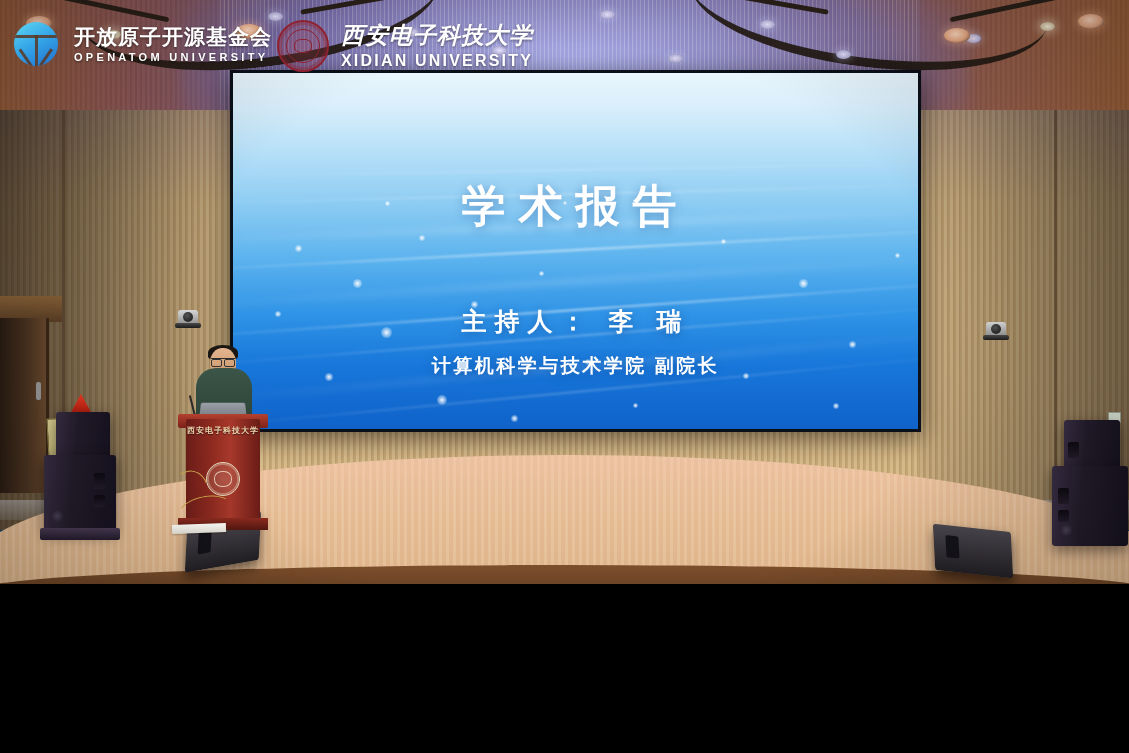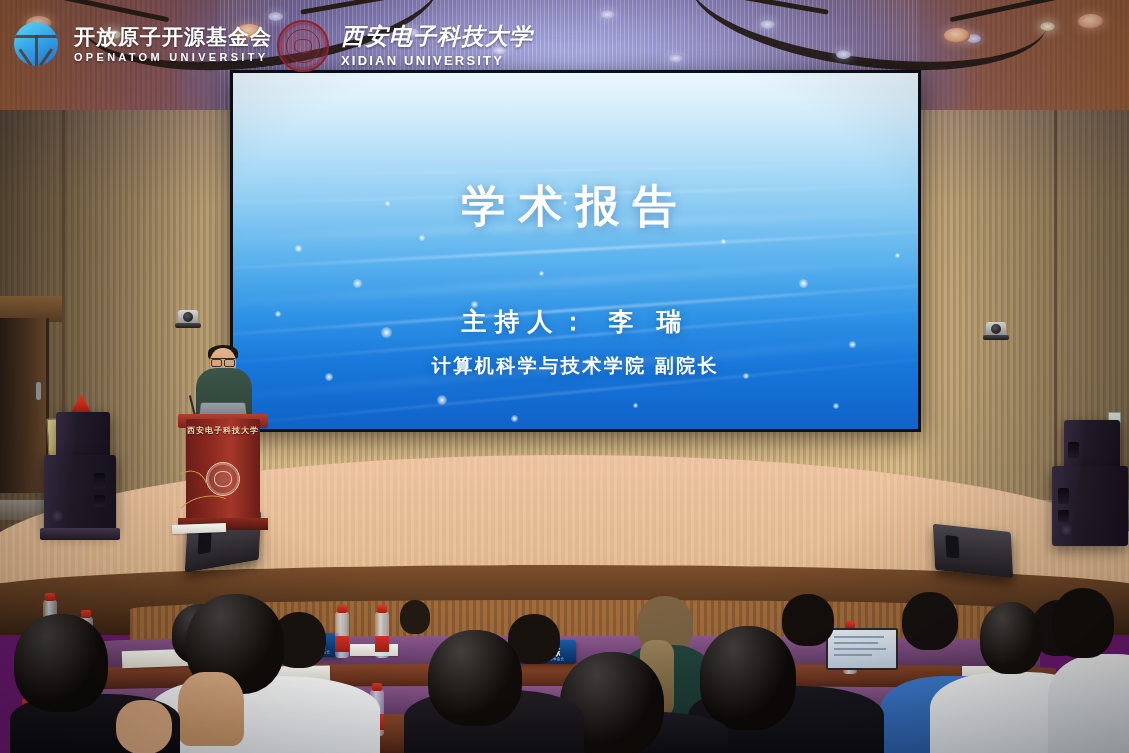--- a/index.html
+++ b/index.html
@@ -1,20 +1,20 @@
 <!DOCTYPE html>
 <html><head>
 <meta charset="utf-8">
 <style>
   html,body{margin:0;padding:0;background:#000;}
   body{font-family:"Liberation Sans","DejaVu Sans",sans-serif;}
 
   .stage-photo{
-    position:relative;width:1129px;height:753px;overflow:hidden;
-    background:#701a75;
+    position:relative;width:1129px;height:584px;overflow:hidden;
+    background:#0c4a6e;
   }
 
   
   .ceiling{
     position:absolute;left:0;top:0;width:1129px;height:118px;
     background:
       linear-gradient(90deg,
         rgba(150,88,60,.55) 0%, rgba(120,70,120,.45) 12%,
         rgba(90,80,170,.5) 26%, rgba(120,110,200,.45) 45%,
         rgba(110,100,190,.45) 62%, rgba(130,80,120,.45) 80%,
@@ -88,21 +88,21 @@
   .xd-seal::after{
     content:"";position:absolute;left:15px;top:17px;right:15px;bottom:17px;
     border:1.4px solid #8e2230;border-radius:40%;
   }
   .xd-text{display:flex;flex-direction:column;line-height:1;}
   .xd-cn{
     color:#fff;font-size:23px;font-weight:700;font-style:italic;letter-spacing:1px;
     text-shadow:0 1px 3px rgba(0,0,0,.5);white-space:nowrap;
   }
   .xd-en{
-    color:#fff;font-size:13px;font-weight:700;letter-spacing:2.2px;margin-top:6px;
+    color:#fff;font-size:16px;font-weight:700;letter-spacing:2.2px;margin-top:6px;
     text-shadow:0 1px 3px rgba(0,0,0,.5);white-space:nowrap;
   }
 
   
   .back-wall{
     position:absolute;left:0;top:110px;width:1129px;height:420px;
     background:
       linear-gradient(180deg,rgba(120,100,150,.22),rgba(0,0,0,0) 22%),
       repeating-linear-gradient(90deg,
         #c6a877 0px,#c6a877 2px,#d8bc8c 2px,#d8bc8c 5px,#bf9f6d 5px,#bf9f6d 6px);

